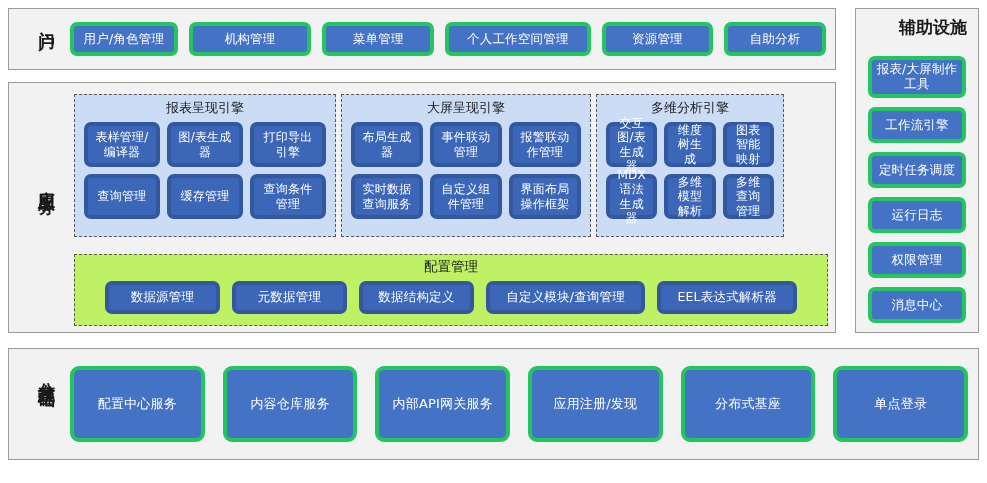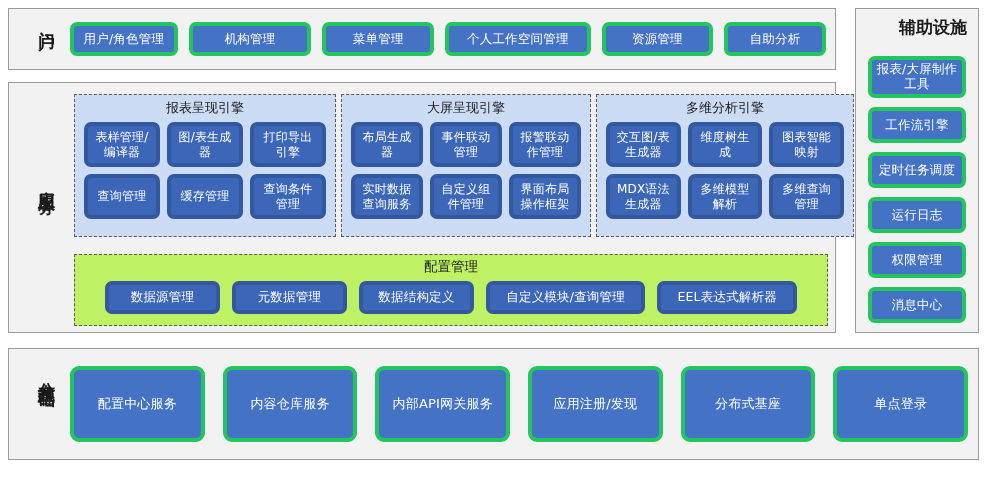--- a/index.html
+++ b/index.html
@@ -97,21 +97,21 @@
   .engine-grid {
     display: grid;
     grid-template-columns: repeat(3, 1fr);
     gap: 7px;
     padding: 8px 9px 9px 9px;
   }
   .engine-grid .pill { height: 45px; font-size: 12px; }
 
   #engine-0 { left: 74px;  width: 262px; }
   #engine-1 { left: 341px; width: 250px; }
-  #engine-2 { left: 596px; width: 258px; }
+  #engine-2 { left: 596px; width: 188px; }
 
   #config-panel {
     position: absolute;
     left: 74px; top: 254px; width: 754px; height: 72px;
     background: #bef264;
     border: 1px dashed #5a5a5a;
     box-sizing: border-box;
   }
   #config-title {
     text-align: center; font-size: 13.5px; color: #1a1a1a;

